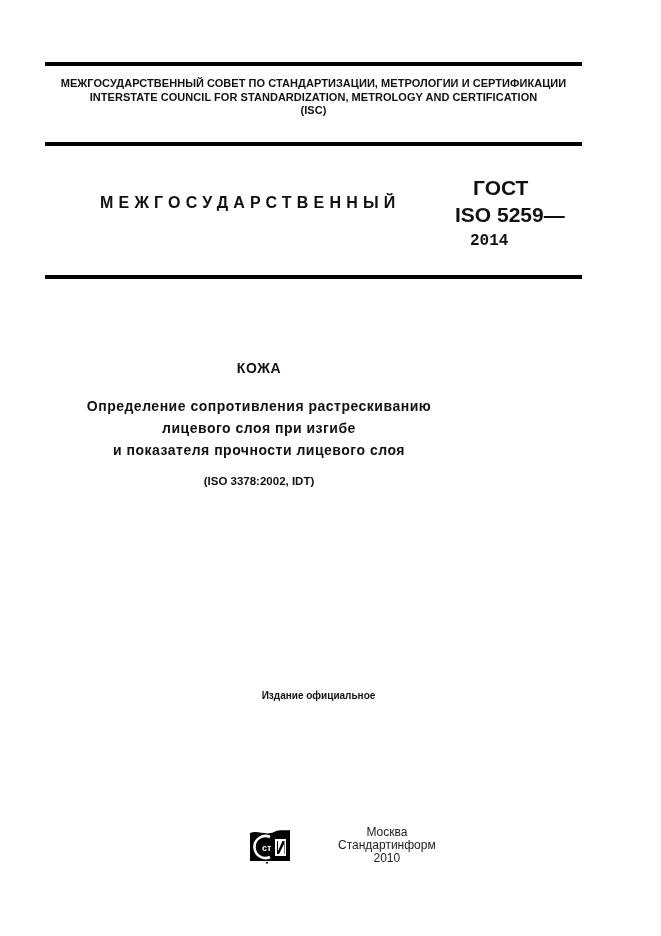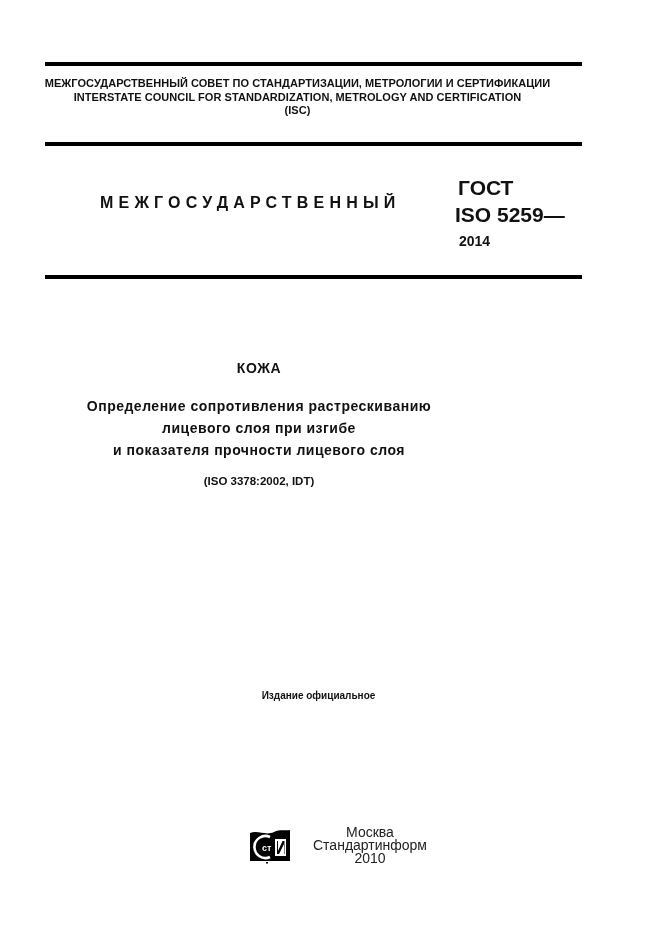--- a/index.html
+++ b/index.html
@@ -17,21 +17,21 @@
     }
     .rule {
       position: absolute;
       left: 45px;
       width: 537px;
       height: 4px;
       background: #000000;
     }
     .council {
       position: absolute;
-      left: 29px;
+      left: 45px;
       width: 537px;
       top: 77px;
       text-align: center;
       font-weight: bold;
       font-size: 11px;
       line-height: 13.5px;
       letter-spacing: 0.05px;
     }
     .council div { white-space: nowrap; }
     .std-kind {
@@ -48,22 +48,22 @@
     .std-kind div { white-space: nowrap; }
     .gost {
       position: absolute;
       left: 455px;
       top: 174px;
       font-weight: bold;
       font-size: 21px;
       line-height: 27px;
     }
     .gost div { white-space: nowrap; }
-    .gost .l1 { margin-left: 3px; }
-    .gost .l3 { margin-left: 4px; font-size: 14px; }
+    .gost .l1 { margin-left: 18px; }
+    .gost .l3 { margin-left: 15px; font-size: 16px; font-family: Liberation Mono, monospace; }
     .title-block {
       position: absolute;
       left: 0;
       width: 530px;
       top: 359px;
       text-align: center;
     }
     .main-title {
       font-weight: bold;
       font-size: 14px;
@@ -103,23 +103,23 @@
       top: 826px;
       display: flex;
       align-items: center;
     }
     .logo {
       width: 44px;
       height: 36px;
       display: block;
     }
     .pub-text {
-      margin-left: 21px;
+      margin-left: 46px;
       text-align: center;
-      font-size: 14px;
+      font-size: 12px;
       line-height: 13px;
       color: #222;
     }
   </style>
 </head>
 <body>
 
 <div class="rule" style="top:62px;"></div>
 
 <div class="council">

